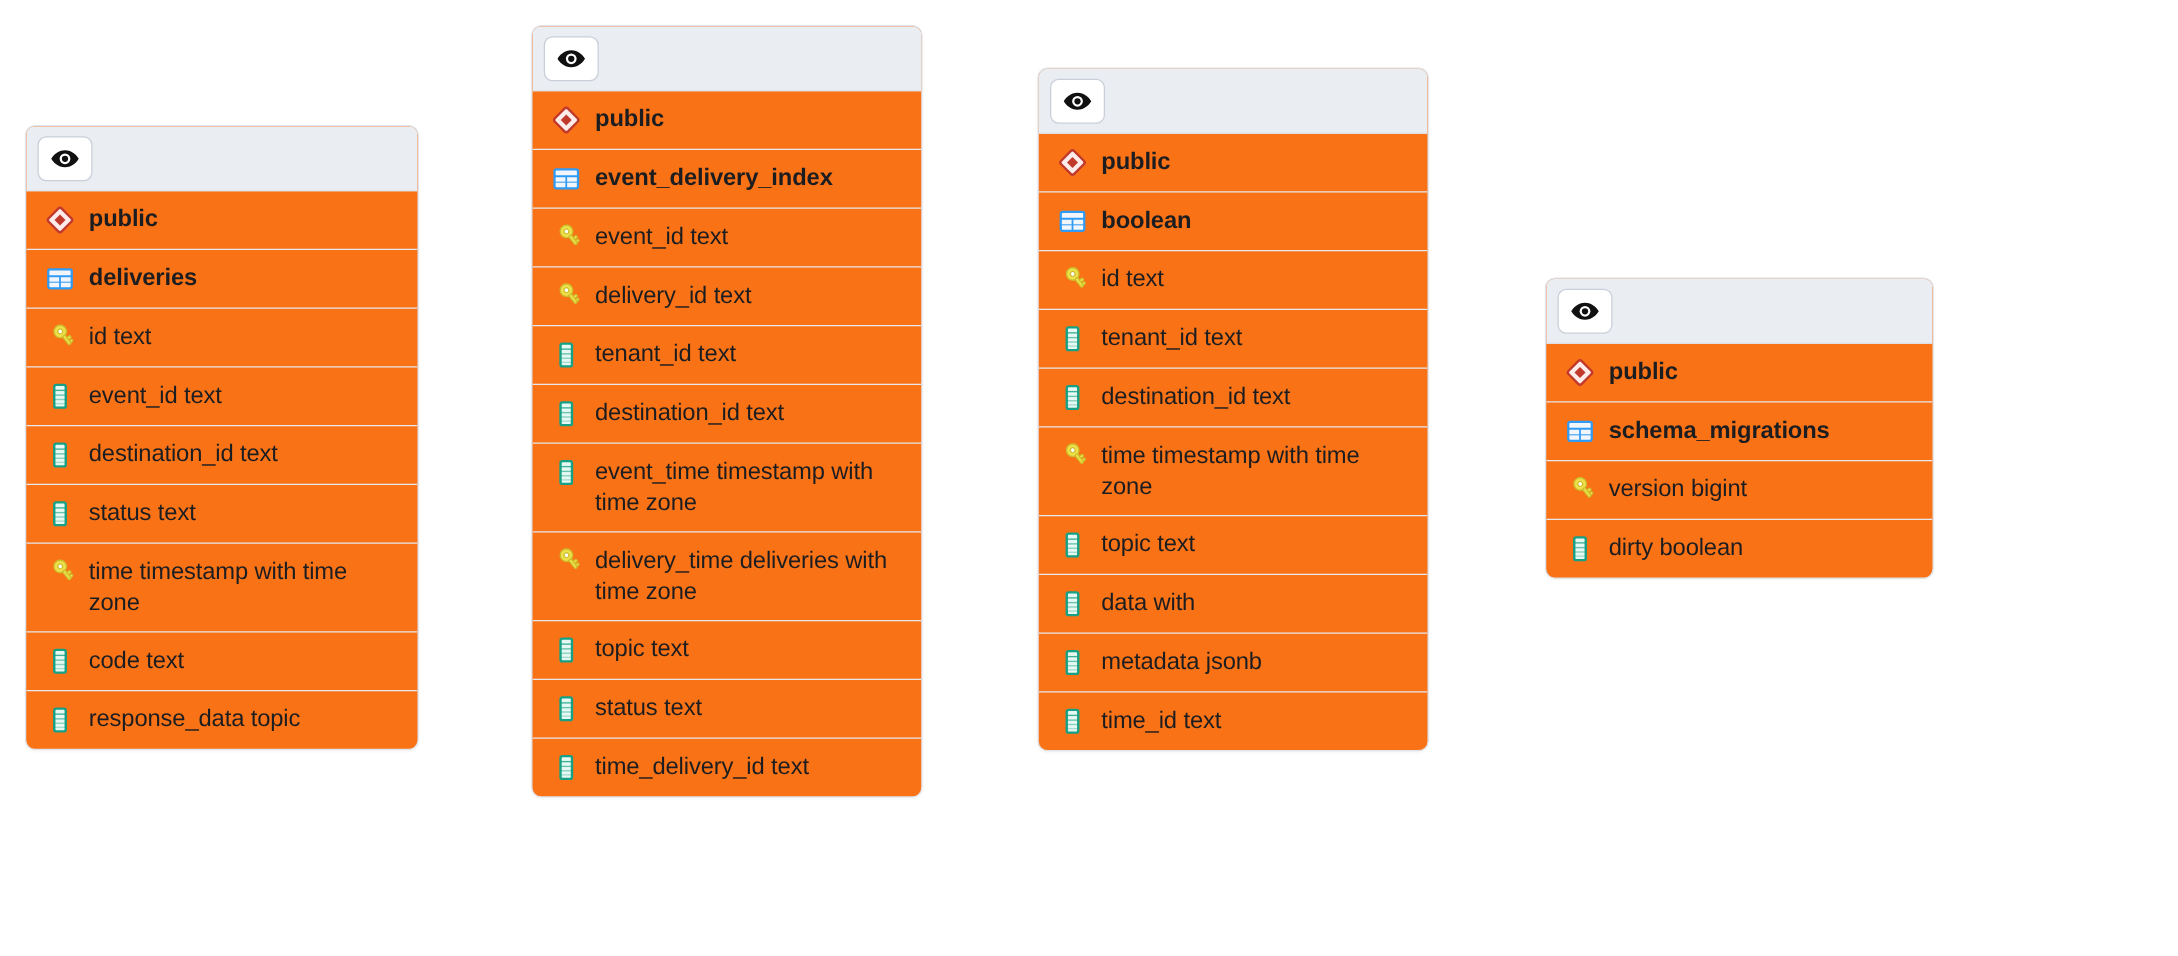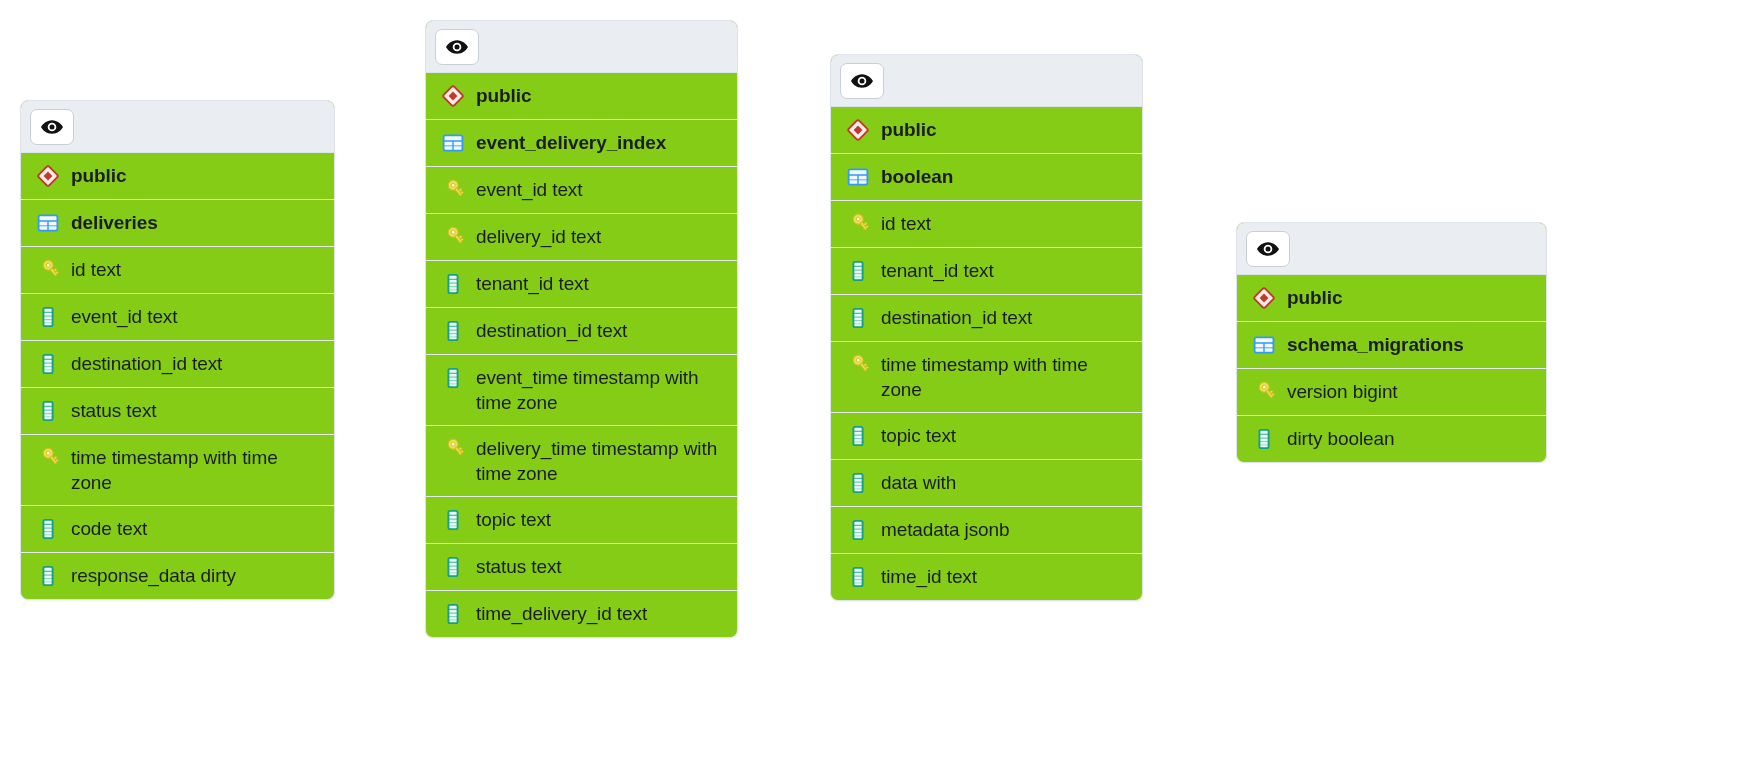--- a/index.html
+++ b/index.html
@@ -7,21 +7,21 @@
     margin: 0; padding: 0;
     width: 1742px; height: 765px;
     background: #ffffff;
     font-family: "Liberation Sans", sans-serif;
     overflow: hidden;
   }
   #canvas { position: relative; width: 1742px; height: 765px; }
 
   .table-card {
     position: absolute;
-    background: #84cc16;
+    background: #f97316;
     border: 1px solid #dfe3eb;
     border-radius: 8px;
     overflow: hidden;
     box-shadow: 0 1px 2px rgba(16,24,40,0.04);
   }
 
   .card-header {
     background: #eaedf1;
     border-bottom: 1px solid #dfe3eb;
     height: 52px;
@@ -187,21 +187,21 @@
       <div class="row column-row">
         <span class="row-icon">
           <svg width="24" height="24" viewBox="0 0 24 24" aria-hidden="true">
     <rect x="7.4" y="2.9" width="9.2" height="18.2" rx="1.6" fill="#e6f8f2" stroke="#16a085" stroke-width="1.9"></rect>
     <line x1="7.4" y1="7.3" x2="16.6" y2="7.3" stroke="#16a085" stroke-width="1.1" opacity="0.8"></line>
     <line x1="7.4" y1="11.1" x2="16.6" y2="11.1" stroke="#16a085" stroke-width="1.1" opacity="0.6"></line>
     <line x1="7.4" y1="14.6" x2="16.6" y2="14.6" stroke="#16a085" stroke-width="1.1" opacity="0.45"></line>
     <line x1="7.4" y1="17.9" x2="16.6" y2="17.9" stroke="#16a085" stroke-width="1.1" opacity="0.3"></line>
   </svg>
         </span>
-        <span class="row-label">response_data dirty</span>
+        <span class="row-label">response_data topic</span>
       </div>
     </div>
     <div class="table-card" style="left: 425px; top: 20px; width: 313px;">
       <div class="card-header">
         <div class="eye-btn">
           <span>
             <svg width="26" height="26" viewBox="0 0 26 26" aria-hidden="true">
     <path d="M13 6.2C7.6 6.2 3.4 10.2 2 13c1.4 2.8 5.6 6.8 11 6.8s9.6-4 11-6.8c-1.4-2.8-5.6-6.8-11-6.8z" fill="#111111"></path>
     <circle cx="13" cy="13" r="4.3" fill="#ffffff"></circle>
     <circle cx="13" cy="13" r="2.5" fill="#111111"></circle>
@@ -298,21 +298,21 @@
           <svg width="24" height="24" viewBox="0 0 24 24" aria-hidden="true">
     <g transform="rotate(-38 12 12)">
       <circle cx="15.1" cy="8.3" r="5.0" fill="#ede04a" stroke="#cdbd2a" stroke-width="1.1"></circle>
       <circle cx="15.1" cy="8.3" r="1.9" fill="#ffffff" stroke="#cdbd2a" stroke-width="0.9"></circle>
       <rect x="13.9" y="12.6" width="2.5" height="8.6" rx="0.9" fill="#ede04a" stroke="#cdbd2a" stroke-width="1.0"></rect>
       <rect x="16.2" y="15.4" width="3.1" height="2.1" rx="0.7" fill="#ede04a" stroke="#cdbd2a" stroke-width="0.9"></rect>
       <rect x="16.2" y="18.6" width="2.5" height="2.0" rx="0.7" fill="#ede04a" stroke="#cdbd2a" stroke-width="0.9"></rect>
     </g>
   </svg>
         </span>
-        <span class="row-label">delivery_time timestamp with time zone</span>
+        <span class="row-label">delivery_time deliveries with time zone</span>
       </div>
       <div class="row column-row">
         <span class="row-icon">
           <svg width="24" height="24" viewBox="0 0 24 24" aria-hidden="true">
     <rect x="7.4" y="2.9" width="9.2" height="18.2" rx="1.6" fill="#e6f8f2" stroke="#16a085" stroke-width="1.9"></rect>
     <line x1="7.4" y1="7.3" x2="16.6" y2="7.3" stroke="#16a085" stroke-width="1.1" opacity="0.8"></line>
     <line x1="7.4" y1="11.1" x2="16.6" y2="11.1" stroke="#16a085" stroke-width="1.1" opacity="0.6"></line>
     <line x1="7.4" y1="14.6" x2="16.6" y2="14.6" stroke="#16a085" stroke-width="1.1" opacity="0.45"></line>
     <line x1="7.4" y1="17.9" x2="16.6" y2="17.9" stroke="#16a085" stroke-width="1.1" opacity="0.3"></line>
   </svg>

